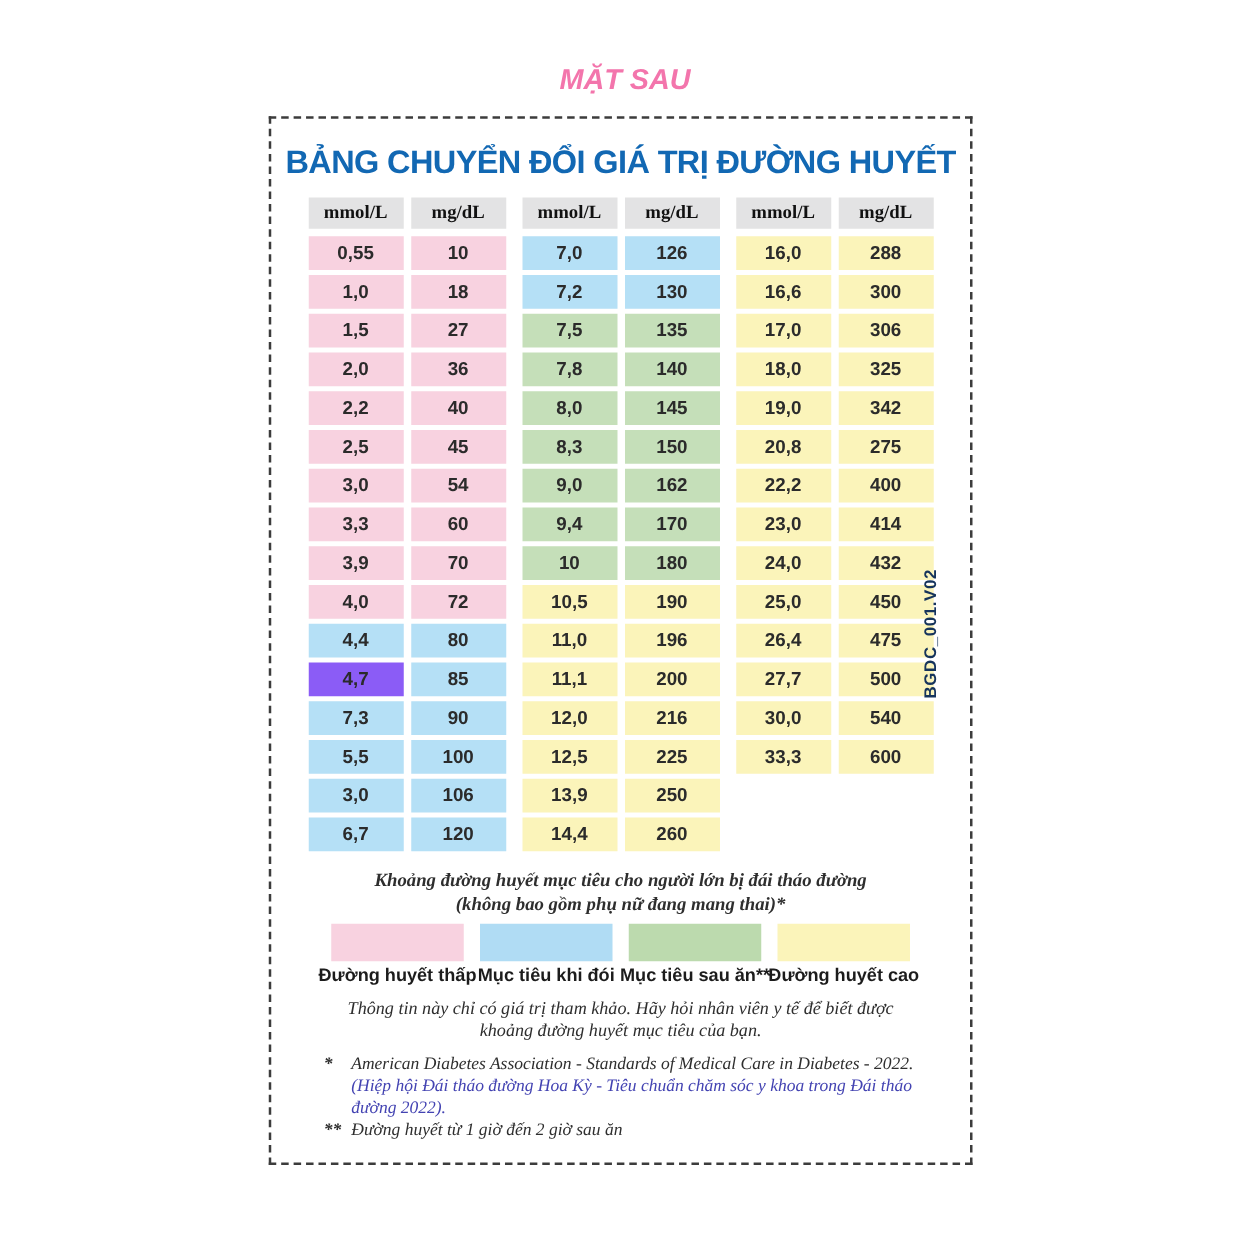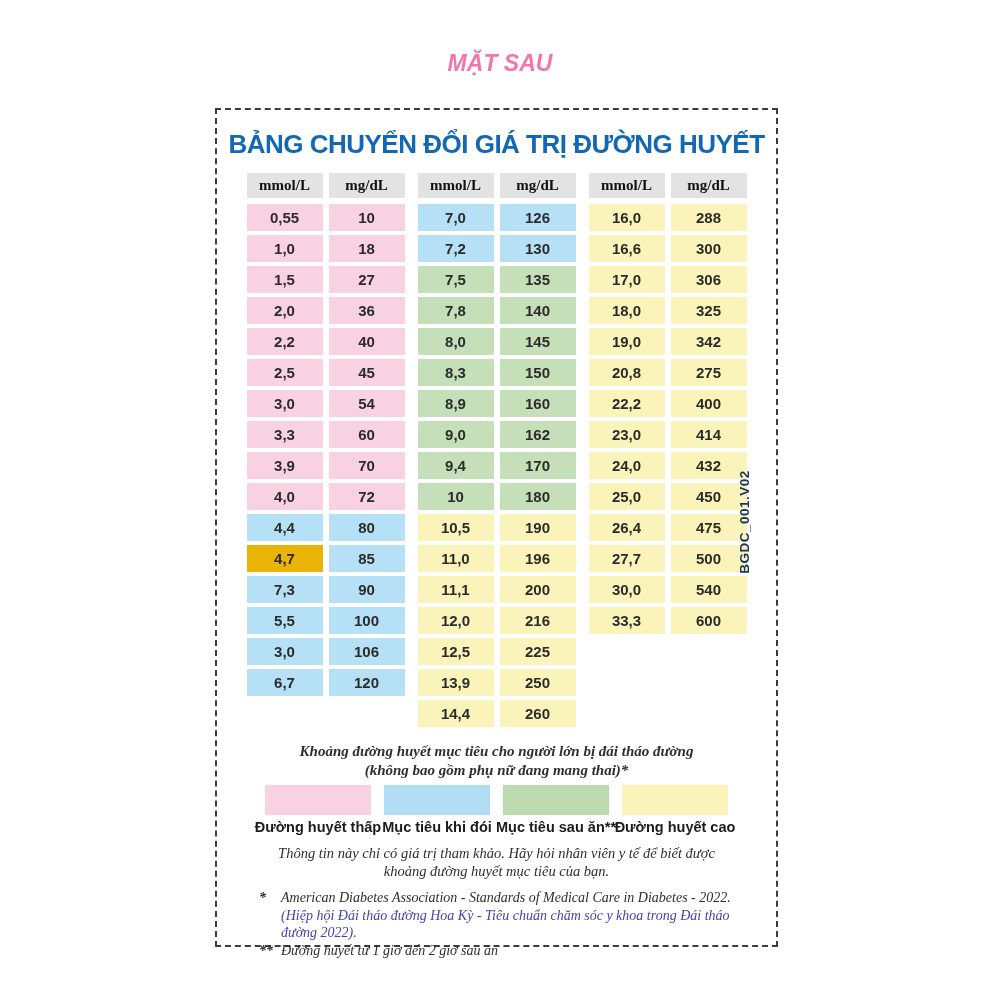--- a/index.html
+++ b/index.html
@@ -7,21 +7,21 @@
     width:1000px;height:1000px;position:relative;background:#ffffff;
     font-family:"Liberation Sans","DejaVu Sans",sans-serif;
     -webkit-font-smoothing:antialiased;
   }
   .page-label{
     position:absolute;top:50px;left:0;width:1000px;text-align:center;
     font-size:23px;font-weight:700;font-style:italic;color:#f375ac;
     letter-spacing:0px;
   }
   .sheet{
-    position:absolute;left:215px;top:108px;width:559px;height:835px;
+    position:absolute;left:215px;top:93px;width:559px;height:835px;
     border:2px dashed #3c3c3c;background:#ffffff;
   }
   .title{
     margin-top:19px;text-align:center;
     font-size:26px;font-weight:700;color:#1268b3;letter-spacing:-0.5px;
   }
   .table-wrap{
     margin-top:13px;display:flex;justify-content:center;gap:13px;
     align-items:flex-start;
   }
@@ -114,21 +114,21 @@
         </div>
         <div class="trow">
           <div class="tcell" style="background: rgb(248, 210, 224);">4,0</div>
           <div class="tcell" style="background: rgb(248, 210, 224);">72</div>
         </div>
         <div class="trow">
           <div class="tcell" style="background: rgb(181, 224, 246);">4,4</div>
           <div class="tcell" style="background: rgb(181, 224, 246);">80</div>
         </div>
         <div class="trow">
-          <div class="tcell" style="background: #eab308;">4,7</div>
+          <div class="tcell" style="background: #8b5cf6;">4,7</div>
           <div class="tcell" style="background: rgb(181, 224, 246);">85</div>
         </div>
         <div class="trow">
           <div class="tcell" style="background: rgb(181, 224, 246);">7,3</div>
           <div class="tcell" style="background: rgb(181, 224, 246);">90</div>
         </div>
         <div class="trow">
           <div class="tcell" style="background: rgb(181, 224, 246);">5,5</div>
           <div class="tcell" style="background: rgb(181, 224, 246);">100</div>
         </div>
@@ -162,24 +162,20 @@
           <div class="tcell" style="background: rgb(197, 223, 185);">7,8</div>
           <div class="tcell" style="background: rgb(197, 223, 185);">140</div>
         </div>
         <div class="trow">
           <div class="tcell" style="background: rgb(197, 223, 185);">8,0</div>
           <div class="tcell" style="background: rgb(197, 223, 185);">145</div>
         </div>
         <div class="trow">
           <div class="tcell" style="background: rgb(197, 223, 185);">8,3</div>
           <div class="tcell" style="background: rgb(197, 223, 185);">150</div>
-        </div>
-        <div class="trow">
-          <div class="tcell" style="background: rgb(197, 223, 185);">8,9</div>
-          <div class="tcell" style="background: rgb(197, 223, 185);">160</div>
         </div>
         <div class="trow">
           <div class="tcell" style="background: rgb(197, 223, 185);">9,0</div>
           <div class="tcell" style="background: rgb(197, 223, 185);">162</div>
         </div>
         <div class="trow">
           <div class="tcell" style="background: rgb(197, 223, 185);">9,4</div>
           <div class="tcell" style="background: rgb(197, 223, 185);">170</div>
         </div>
         <div class="trow">

